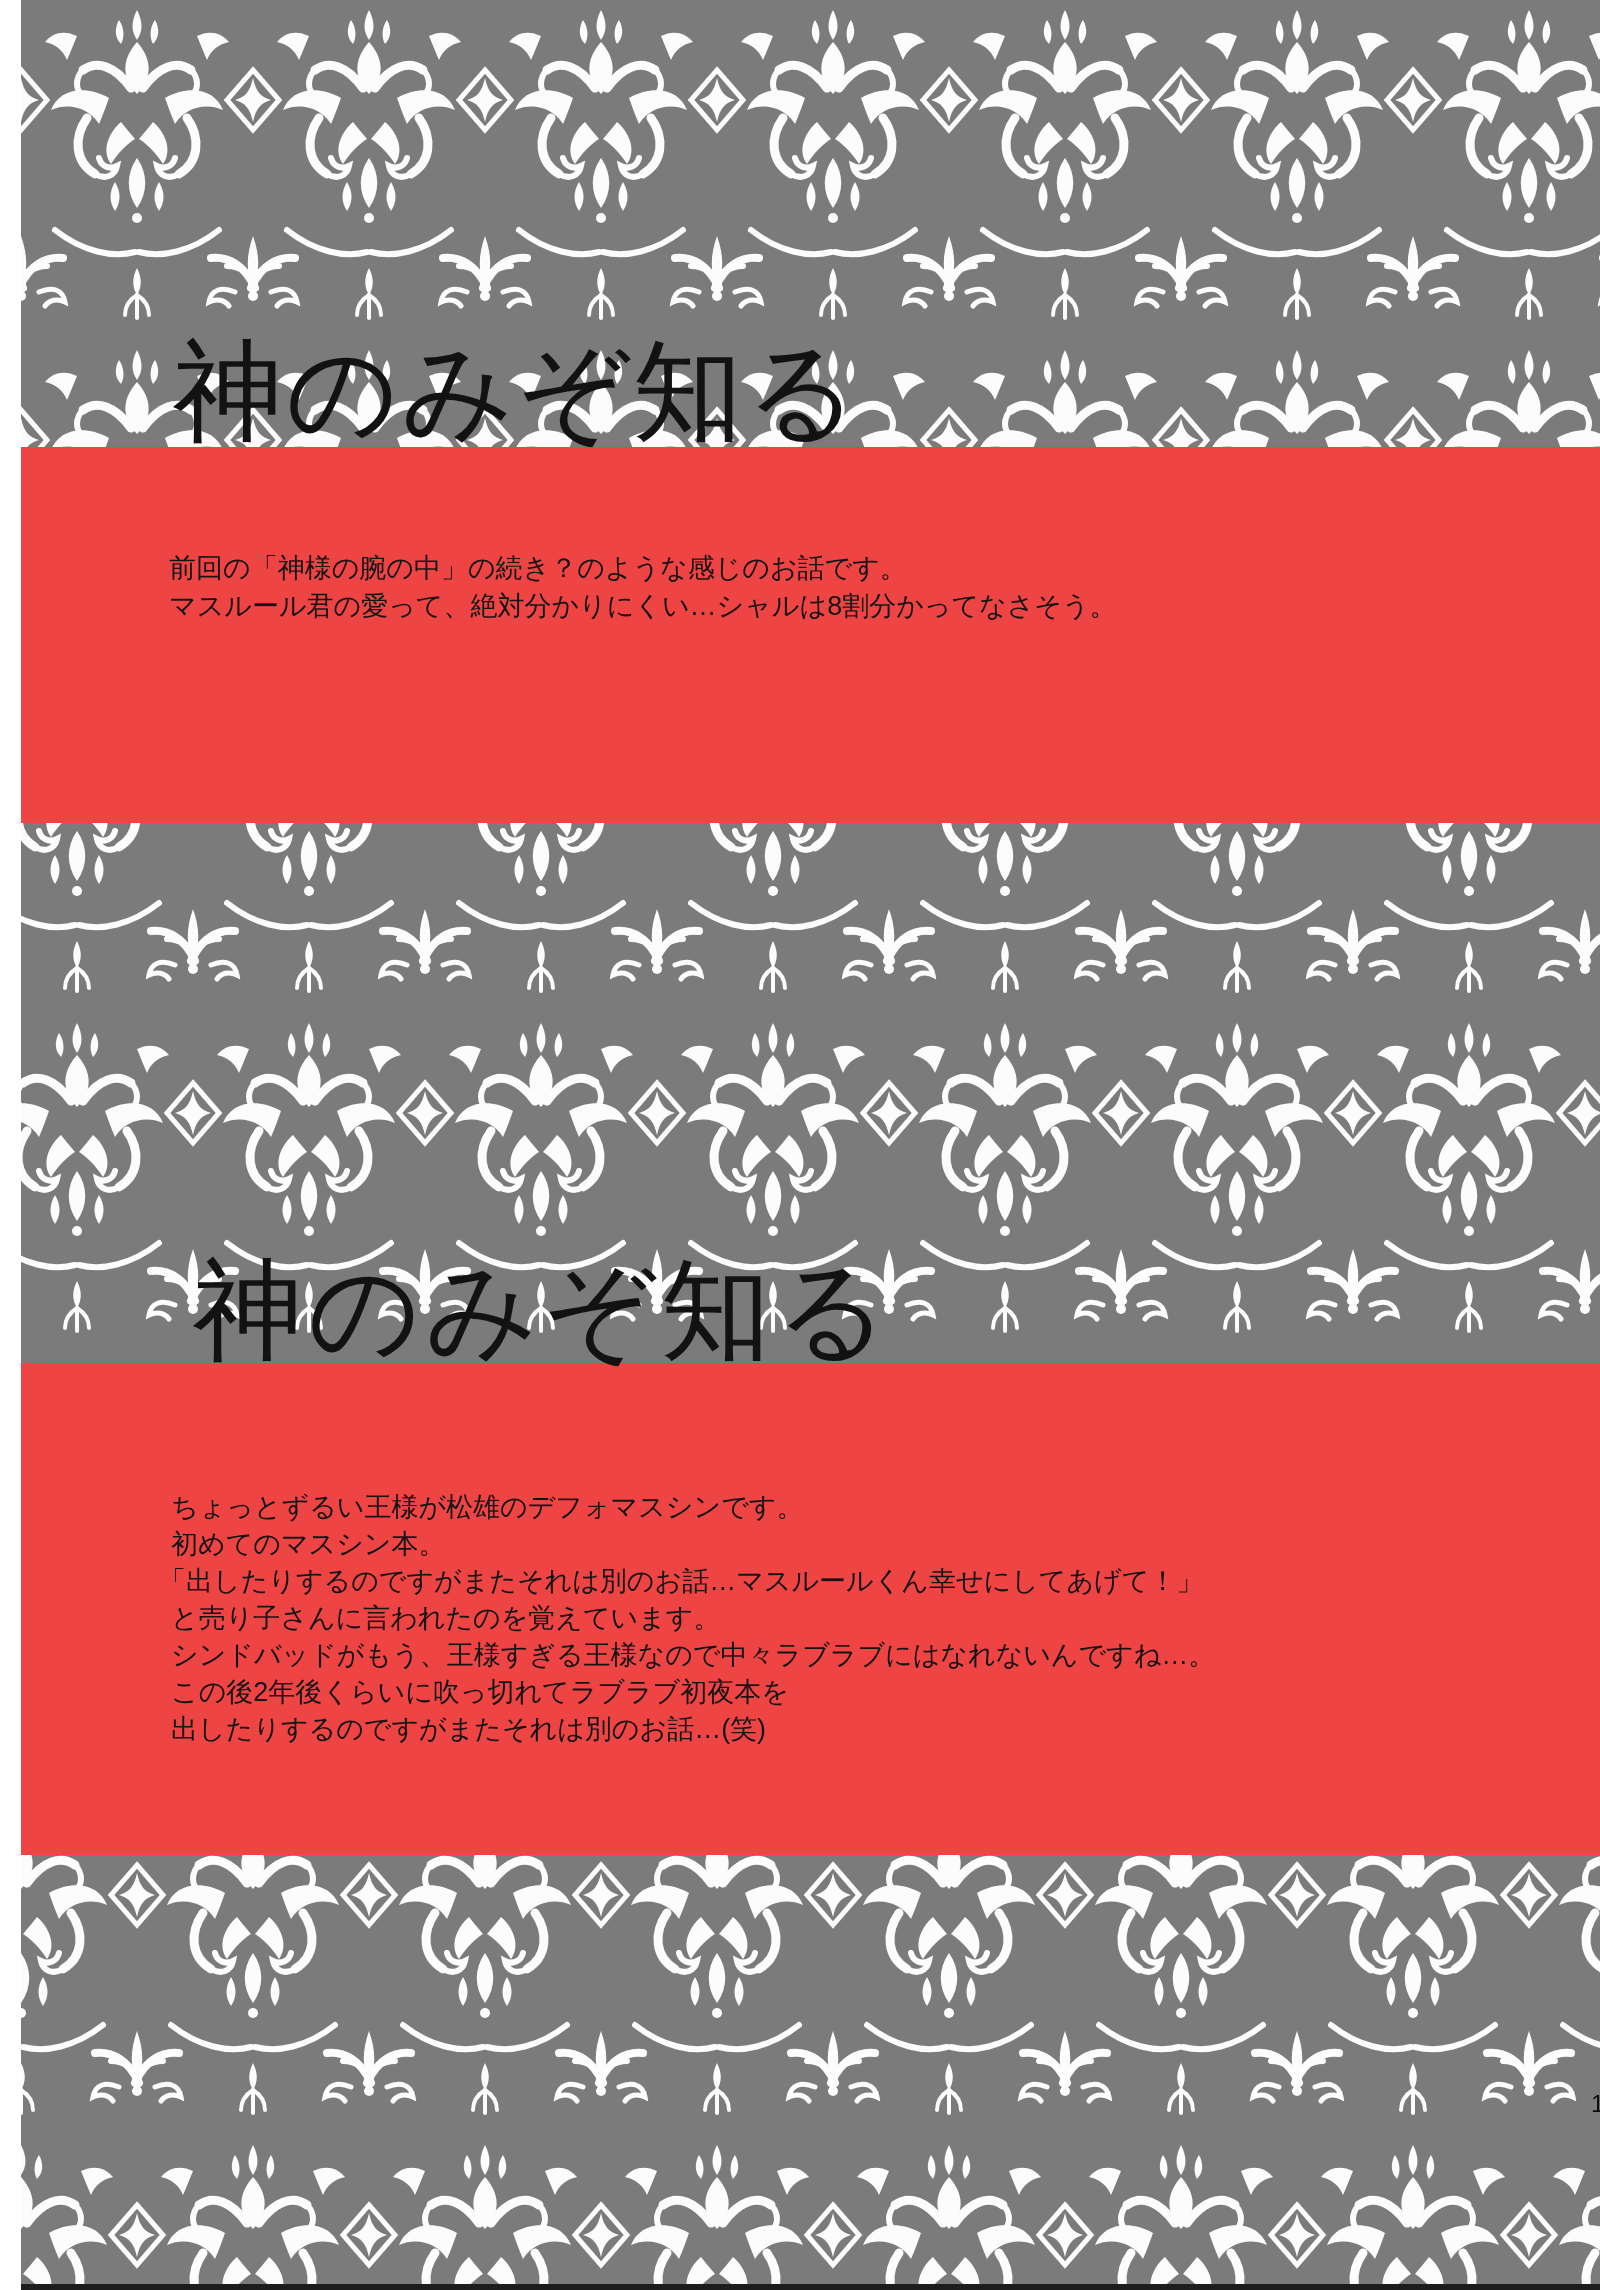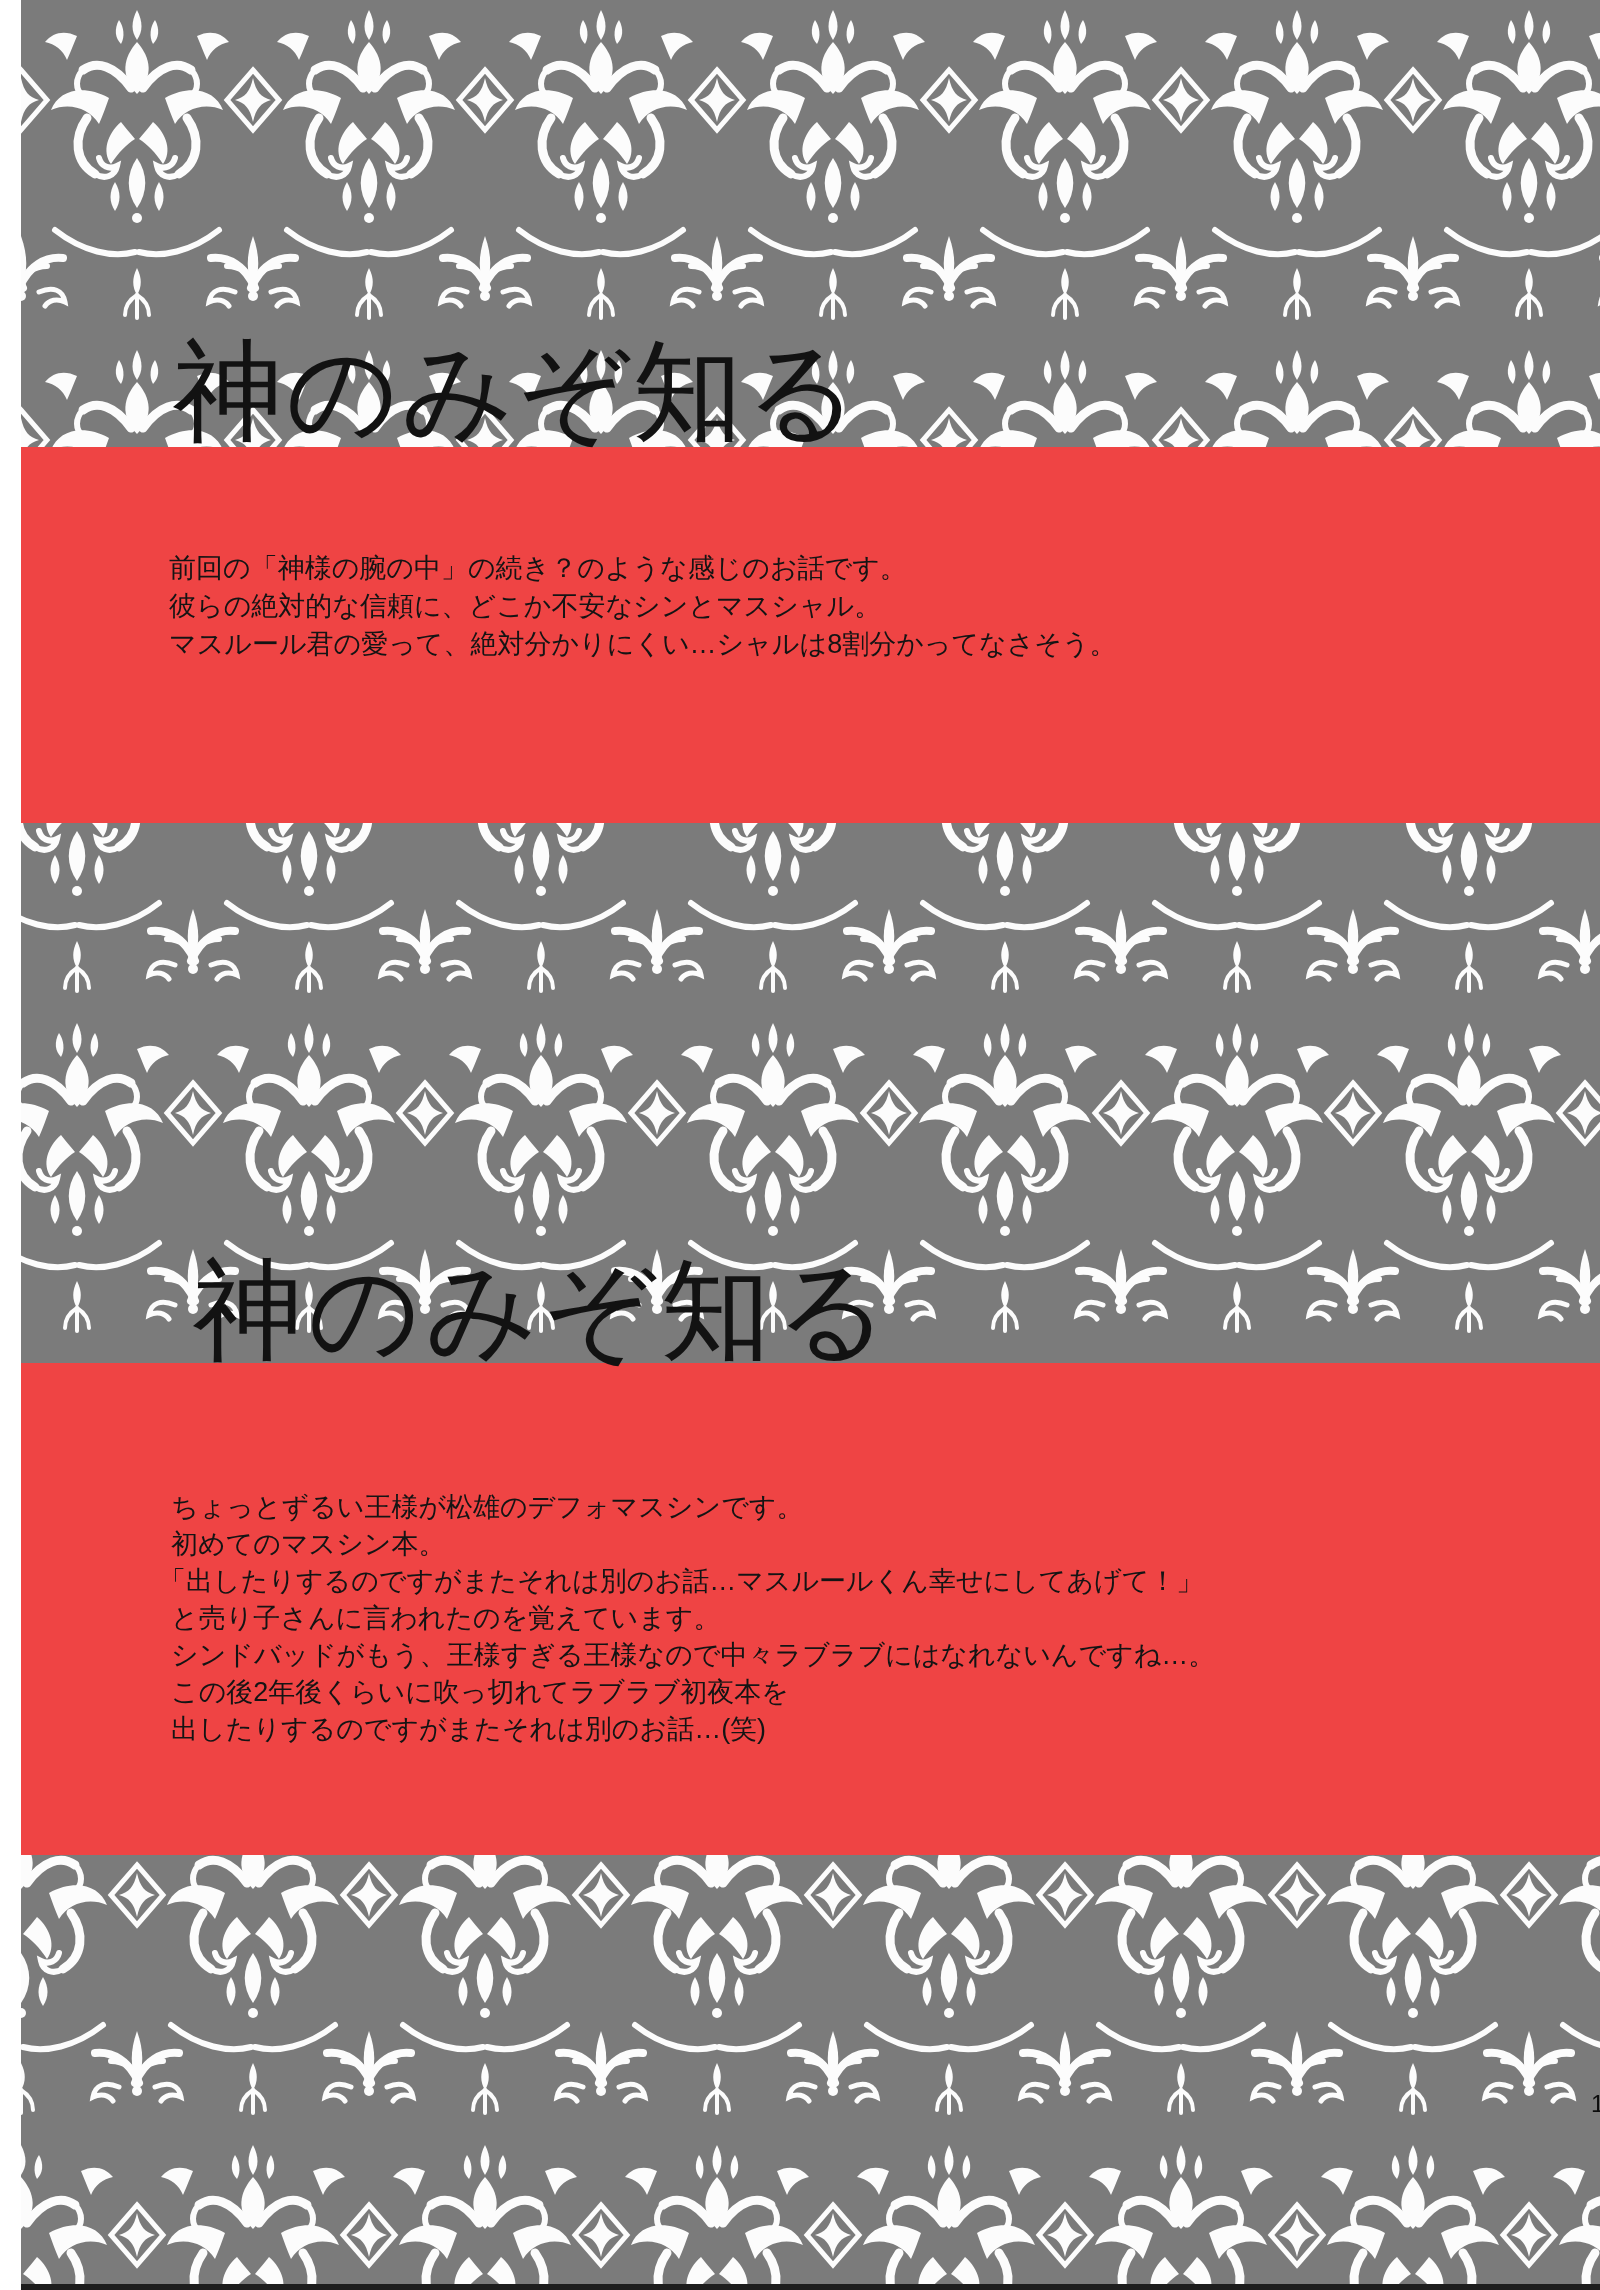--- a/index.html
+++ b/index.html
@@ -110,21 +110,20 @@
   <div class="band band-1">
     <svg width="1600" height="447">
       <rect width="1600" height="447" fill="url(#damask)"></rect>
     </svg>
   </div>
 
   <h1 class="title title-1">神のみぞ知る</h1>
 
   <div class="para para-1">
     <div>前回の「神様の腕の中」の続き？のような感じのお話です。</div>
-    <div>彼らの絶対的な信頼に、どこか不安なシンとマスシャル。</div>
     <div>マスルール君の愛って、絶対分かりにくい…シャルは8割分かってなさそう。</div>
   </div>
 
   <div class="band band-2">
     <svg width="1600" height="540">
       <g transform="translate(-60,-150)">
         <rect x="0" y="0" width="1720" height="700" fill="url(#damask)"></rect>
       </g>
     </svg>
   </div>

